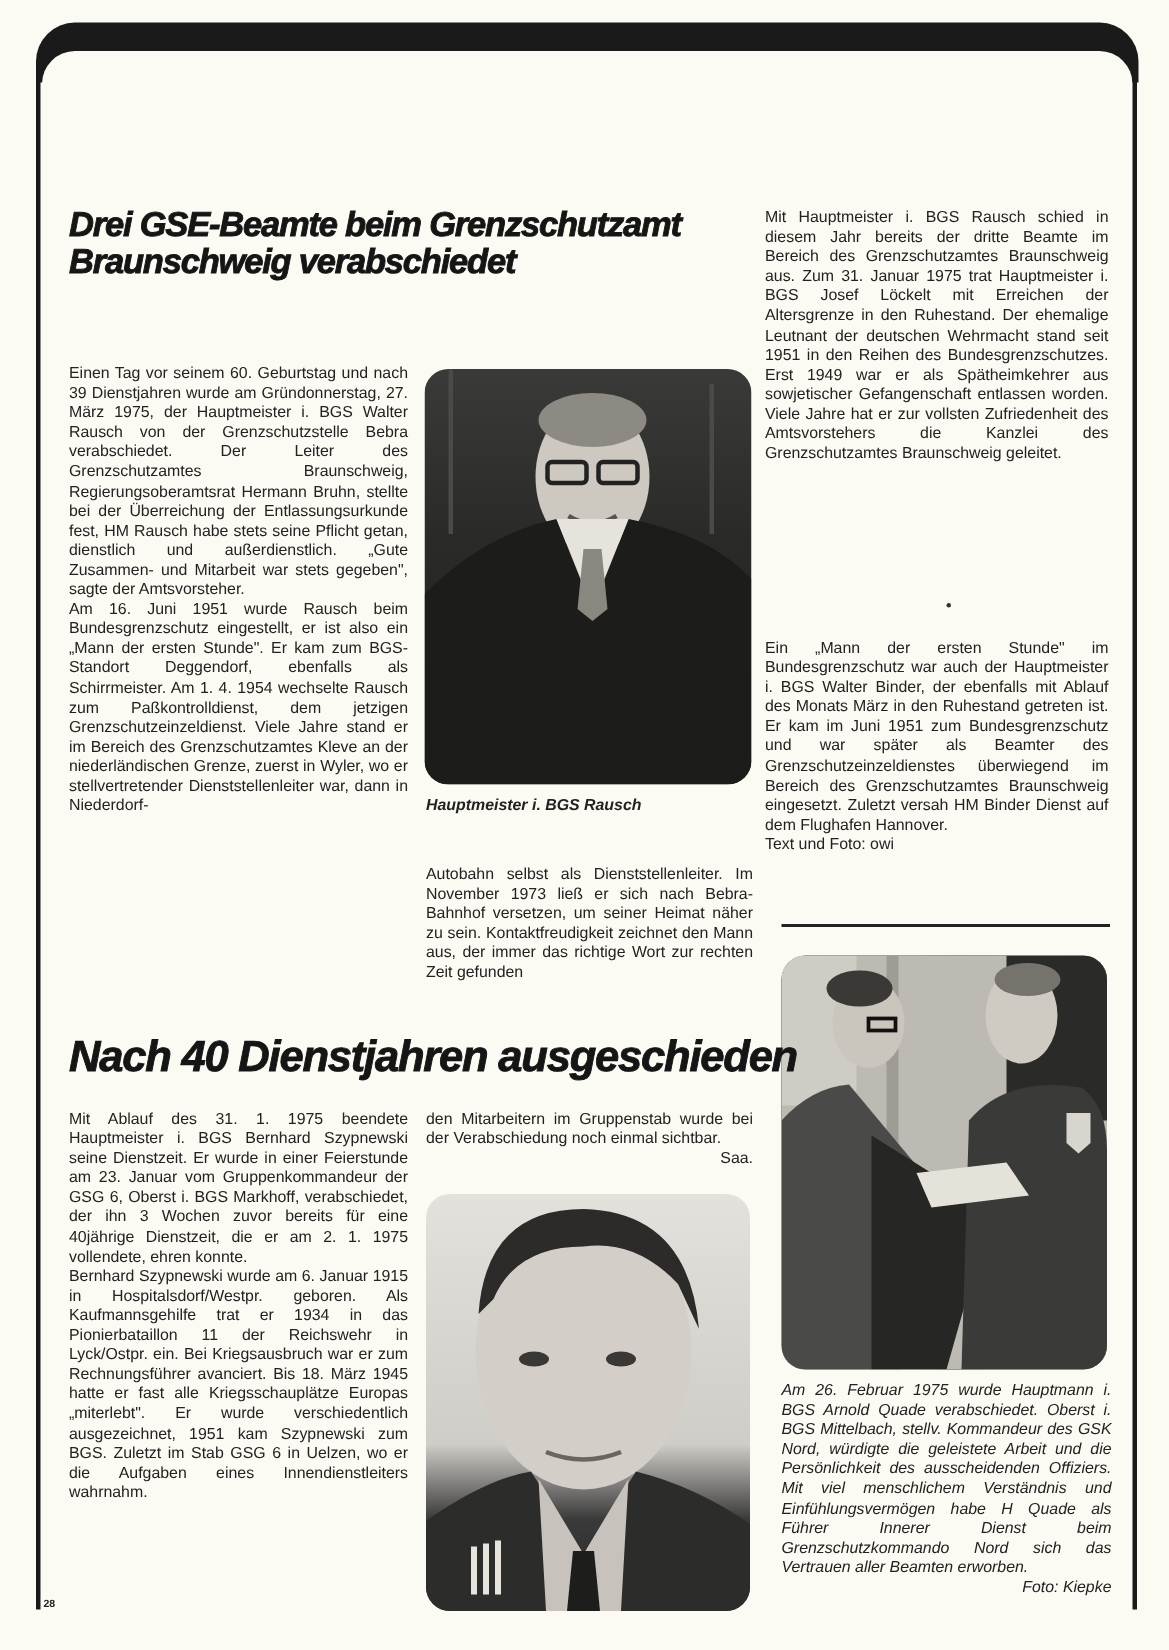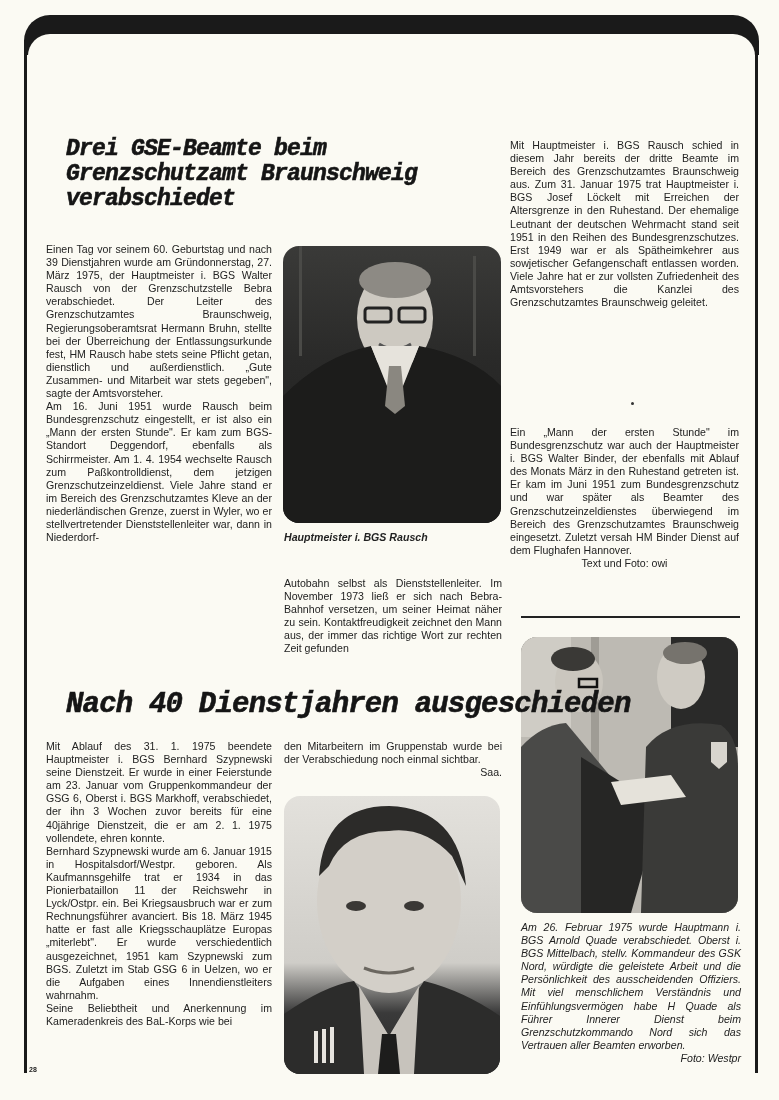--- a/index.html
+++ b/index.html
@@ -18,38 +18,38 @@
       background: #fbfaf3; border-radius: 22px 22px 0 0;
     }
     .frame-left {
       position: absolute; left: 24px; top: 40px; width: 3px; height: 1033px; background: #1a1a1a;
     }
     .frame-right {
       position: absolute; left: 755px; top: 40px; width: 3px; height: 1033px; background: #1a1a1a;
     }
     .headline {
       position: absolute; font-weight: bold; font-style: italic;
-      font-family: Liberation Mono, monospace; color: #151515;
-      letter-spacing: -0.8px; margin-left: 20px; -webkit-text-stroke: 0.6px #151515;
+      font-family: Liberation Sans, sans-serif; color: #151515;
+      letter-spacing: -0.8px; -webkit-text-stroke: 0.6px #151515;
     }
     .h1 { left: 46px; top: 137px; font-size: 23px; line-height: 25px; width: 440px; }
     .h2 { left: 46px; top: 692px; font-size: 29px; line-height: 26px; width: 470px; white-space: nowrap; }
     .col {
       position: absolute; font-size: 10.6px; line-height: 13.1px;
       text-align: justify; color: #222;
     }
     .col p { margin: 0; }
     .col p + p { margin-top: 0; }
     .c1 { left: 46px; top: 243px; width: 226px; }
     .c2 { left: 284px; top: 577px; width: 218px; }
     .c3 { left: 510px; top: 139px; width: 229px; }
     .c4 { left: 510px; top: 426px; width: 229px; }
     .c5 { left: 46px; top: 740px; width: 226px; }
     .c6 { left: 284px; top: 740px; width: 218px; }
-    .right { text-align: center; }
+    .right { text-align: left; }
     .sep-dot {
       position: absolute; left: 631px; top: 402px; width: 3px; height: 3px; border-radius: 50%; background: #333;
     }
     .rule {
       position: absolute; left: 521px; top: 616px; width: 219px; height: 2px; background: #222;
     }
     .caption {
       position: absolute; font-style: italic; font-size: 10.6px; line-height: 13.1px; color: #222; text-align: justify;
     }
     .cap1 { left: 284px; top: 531px; width: 220px; font-weight: bold; }
@@ -131,29 +131,28 @@
     <path d="M60 120 L140 170 L110 276 L60 276 Z" fill="#262625"></path>
     <ellipse cx="160" cy="40" rx="24" ry="32" fill="#cfcbc3"></ellipse>
     <ellipse cx="164" cy="16" rx="22" ry="11" fill="#76736d"></ellipse>
     <path d="M120 276 L125 110 Q150 80 200 88 Q217 100 217 130 L217 276 Z" fill="#3a3a38"></path>
     <path d="M90 145 L150 138 L165 160 L100 168 Z" fill="#e5e2da"></path>
     <path d="M190 105 L206 105 L206 125 L198 132 L190 125 Z" fill="#d8d5ce"></path>
   </svg>
 </div>
 <div class="caption cap3">
   <span>Am 26. Februar 1975 wurde Hauptmann i. BGS Arnold Quade verabschiedet. Oberst i. BGS Mittelbach, stellv. Kommandeur des GSK Nord, würdigte die geleistete Arbeit und die Persönlichkeit des ausscheidenden Offiziers. Mit viel menschlichem Verständnis und Einfühlungsvermögen habe H Quade als Führer Innerer Dienst beim Grenzschutzkommando Nord sich das Vertrauen aller Beamten erworben.</span>
-  <span style="float:right">Foto: Westpr</span>
+  <span style="float:right">Foto: Kiepke</span>
 </div>
 
 <div class="headline h2">Nach 40 Dienstjahren ausgeschieden</div>
 
 <div class="col c5">
   <p>Mit Ablauf des 31. 1. 1975 beendete Hauptmeister i. BGS Bernhard Szypnewski seine Dienstzeit. Er wurde in einer Feierstunde am 23. Januar vom Gruppenkommandeur der GSG 6, Oberst i. BGS Markhoff, verabschiedet, der ihn 3 Wochen zuvor bereits für eine 40jährige Dienstzeit, die er am 2. 1. 1975 vollendete, ehren konnte.</p>
   <p>Bernhard Szypnewski wurde am 6. Januar 1915 in Hospitalsdorf/Westpr. geboren. Als Kaufmannsgehilfe trat er 1934 in das Pionierbataillon 11 der Reichswehr in Lyck/Ostpr. ein. Bei Kriegsausbruch war er zum Rechnungsführer avanciert. Bis 18. März 1945 hatte er fast alle Kriegsschauplätze Europas „miterlebt". Er wurde verschiedentlich ausgezeichnet, 1951 kam Szypnewski zum BGS. Zuletzt im Stab GSG 6 in Uelzen, wo er die Aufgaben eines Innendienstleiters wahrnahm.</p>
-  <p>Seine Beliebtheit und Anerkennung im Kameradenkreis des BaL-Korps wie bei</p>
 </div>
 
 <div class="col c6">
   <p><span>den Mitarbeitern im Gruppenstab wurde bei der Verabschiedung noch einmal sichtbar.</span><span style="float:right">Saa.</span></p>
 </div>
 
 <div class="photo p2">
   <svg viewBox="0 0 216 278" preserveAspectRatio="none">
     <ellipse cx="105" cy="105" rx="72" ry="92" fill="#d3cfc8"></ellipse>
     <path d="M35 80 Q40 10 105 10 Q175 12 182 90 L168 60 Q140 30 105 35 Q60 35 45 70 Z" fill="#2c2b29"></path>

